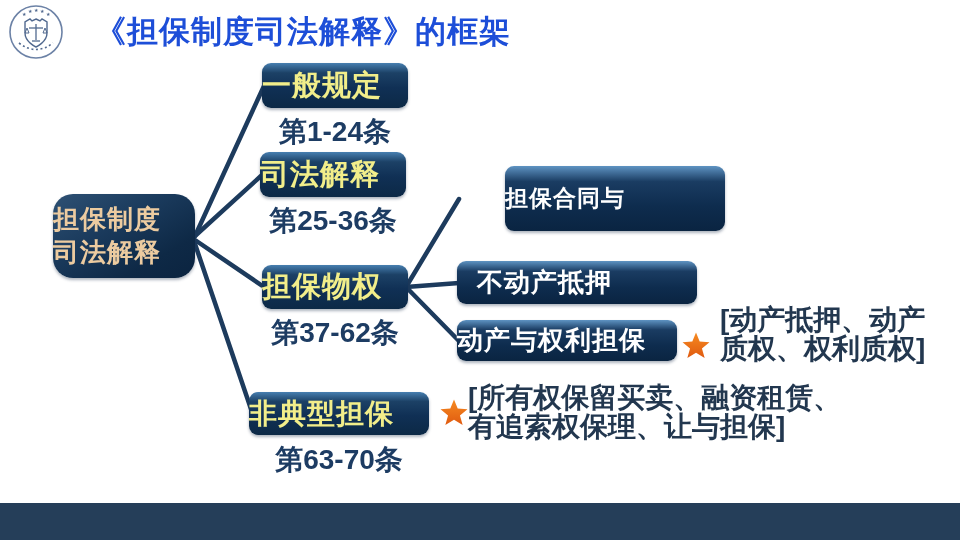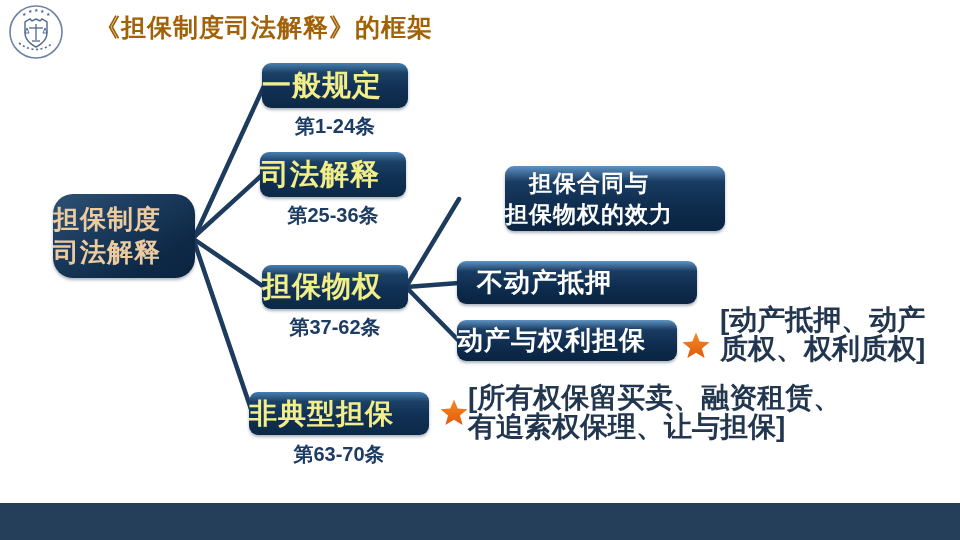--- a/index.html
+++ b/index.html
@@ -6,21 +6,21 @@
   body{
     width:960px;height:540px;position:relative;overflow:hidden;
     background:#ffffff;
     font-family:"Liberation Sans","DejaVu Sans",sans-serif;
   }
   .abs{position:absolute;}
 
   
   .page-title{
     left:95px;top:11px;
-    font-size:25px;font-weight:bold;color:#a16207;
+    font-size:31px;font-weight:bold;color:#1d4ed8;
     letter-spacing:1px;white-space:nowrap;
   }
 
   
   #connectors{left:0;top:0;width:960px;height:540px;pointer-events:none;}
   #connectors path{stroke:#1D3B5D;stroke-width:4.5;fill:none;stroke-linecap:round;}
 
   
   .node{
     display:flex;align-items:center;justify-content:flex-start;
@@ -36,21 +36,21 @@
     border-radius:9px;
     background:linear-gradient(180deg,#477FB0 0%,#1C4166 22%,#103055 55%,#0C2946 100%);
     color:#F2EE8A;font-size:29px;letter-spacing:1px;
   }
   .sub-node{
     border-radius:9px;
     background:linear-gradient(180deg,#5E93C2 0%,#1A3C62 24%,#0E2C4E 62%,#0A2441 100%);
     color:#ffffff;font-size:26px;letter-spacing:1px;
   }
   .articles{
-    font-size:20px;font-weight:bold;color:#1D3C63;text-align:center;
+    font-size:28px;font-weight:bold;color:#1D3C63;text-align:center;
   }
   .annotation{
     font-size:28px;font-weight:bold;color:#22374F;line-height:29px;white-space:nowrap;
   }
   .star{width:28px;height:27px;}
   .footer-bar{left:0;top:503px;width:960px;height:37px;background:#253E59;}
   .seal{left:7px;top:3px;width:58px;height:58px;}
 </style>
 </head>
 <body>
@@ -105,21 +105,20 @@
 <div class="abs articles" style="left:262px;top:314px;width:146px;">第37-62条</div>
 
 <div class="abs node branch-node" style="left:249px;top:392px;width:180px;height:43px;font-size:28px;">
   <span>非典型担保</span>
 </div>
 <div class="abs articles" style="left:249px;top:441px;width:180px;">第63-70条</div>
 
 <div class="abs node sub-node" style="left:457px;top:166px;width:220px;height:65px;font-size:23px;line-height:1.32;margin-left:48px;">
   <div>
     <div>担保合同与</div>
-    <div>担保物权的效力</div>
   </div>
 </div>
 
 <div class="abs node sub-node" style="left:457px;top:261px;width:220px;height:43px;padding-left:20px;">
   <span>不动产抵押</span>
 </div>
 
 <div class="abs node sub-node" style="left:457px;top:320px;width:220px;height:41px;">
   <span>动产与权利担保</span>
 </div>

